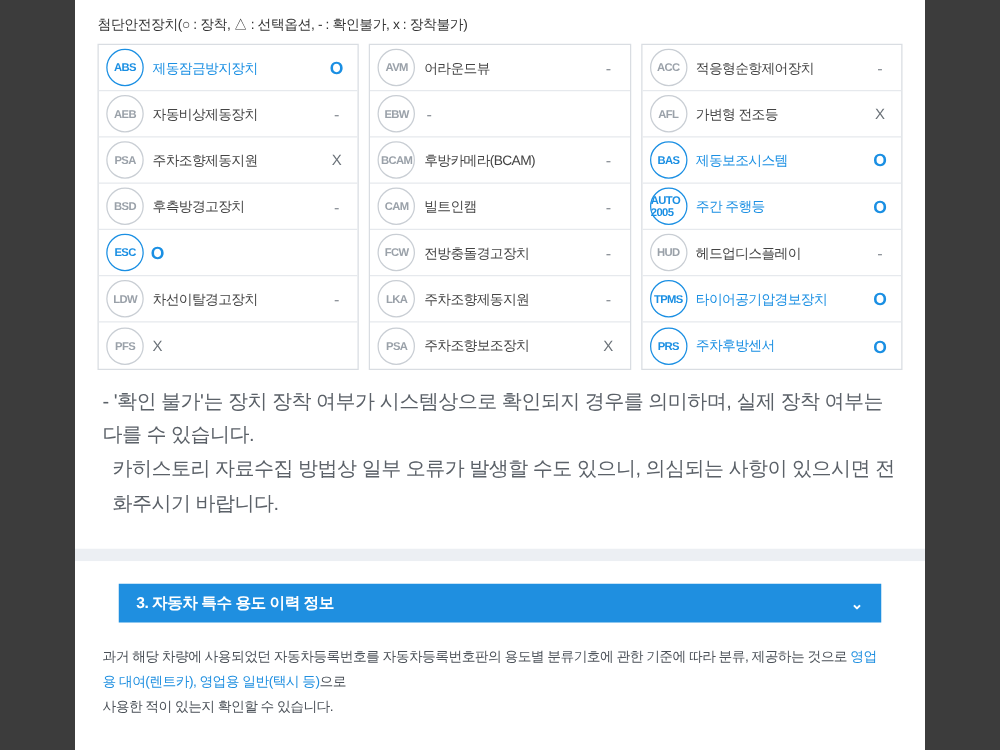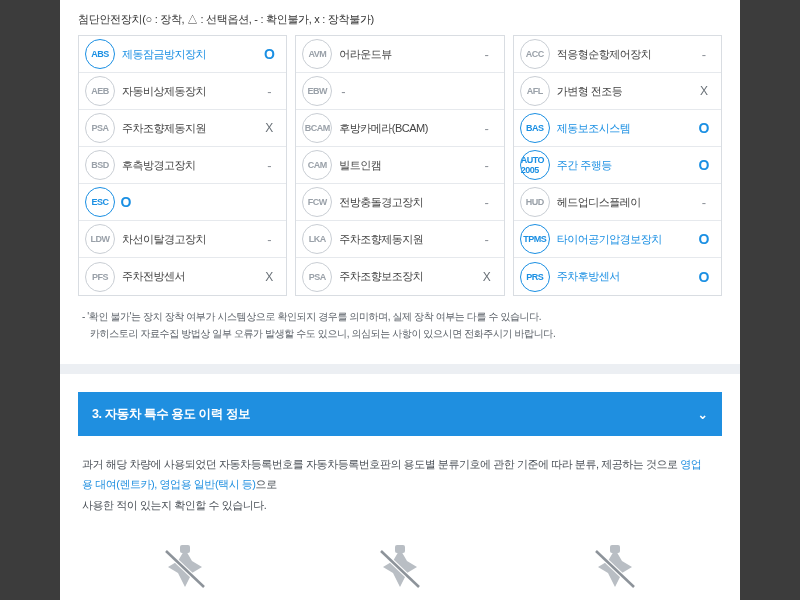--- a/index.html
+++ b/index.html
@@ -76,36 +76,36 @@
     text-align: center;
     font-size: 13px;
     color: #8a9097;
     flex: 0 0 22px;
   }
   .row.on .st { color: #1a8fe3; font-weight: bold; font-size: 14px; }
   .row .st.x { color: #6b7279; font-size: 12px; }
 
   .note {
     padding: 12px 18px 0 22px;
-    font-size: 10px;
+    font-size: 16px;
     color: #5b6168;
     line-height: 1.7;
     letter-spacing: -0.4px;
   }
   .note .ln2 { padding-left: 8px; }
 
   .divider-gap { height: 22px; background: #fff; }
   .grayband { height: 10px; background: #eceff3; }
 
   
   .sec-header {
-    margin: 0 18px;
+    margin: 0 35px;
     background: #1f8fe0;
     color: #fff;
-    height: 44px;
+    height: 31px;
     display: flex;
     align-items: center;
     padding: 0 14px;
     font-size: 12.5px;
     font-weight: bold;
     letter-spacing: -0.4px;
     justify-content: space-between;
   }
   .chev {
     font-size: 12px;
@@ -174,21 +174,20 @@
         <div class="ic">ESC</div>
         <div class="st">O</div>
       </div>
       <div class="row">
         <div class="ic">LDW</div>
         <div class="nm">차선이탈경고장치</div>
         <div class="st">-</div>
       </div>
       <div class="row">
         <div class="ic">PFS</div>
-        <div class="nm">주차전방센서</div>
         <div class="st x">X</div>
       </div>
     </div>
 
     <div class="col">
       <div class="row">
         <div class="ic">AVM</div>
         <div class="nm">어라운드뷰</div>
         <div class="st">-</div>
       </div>

